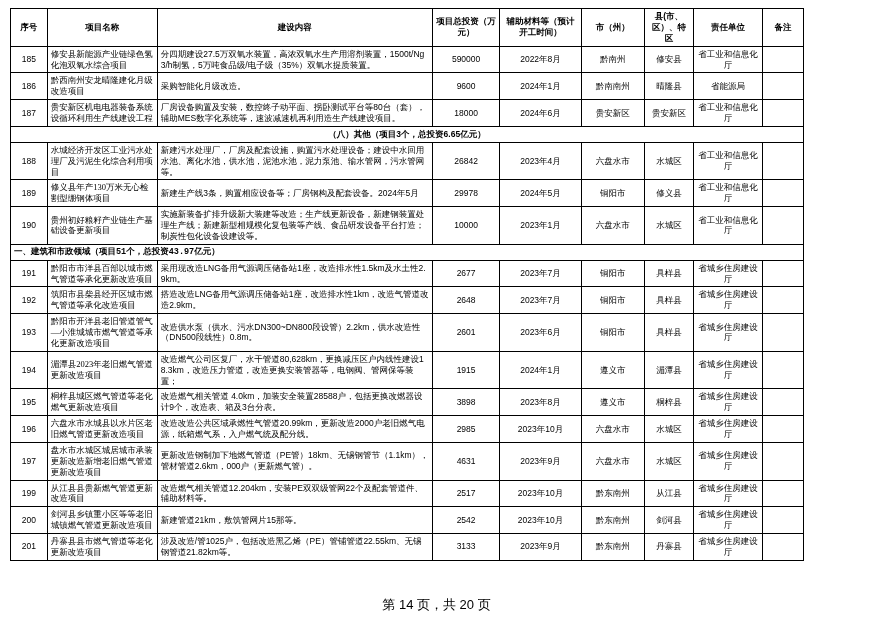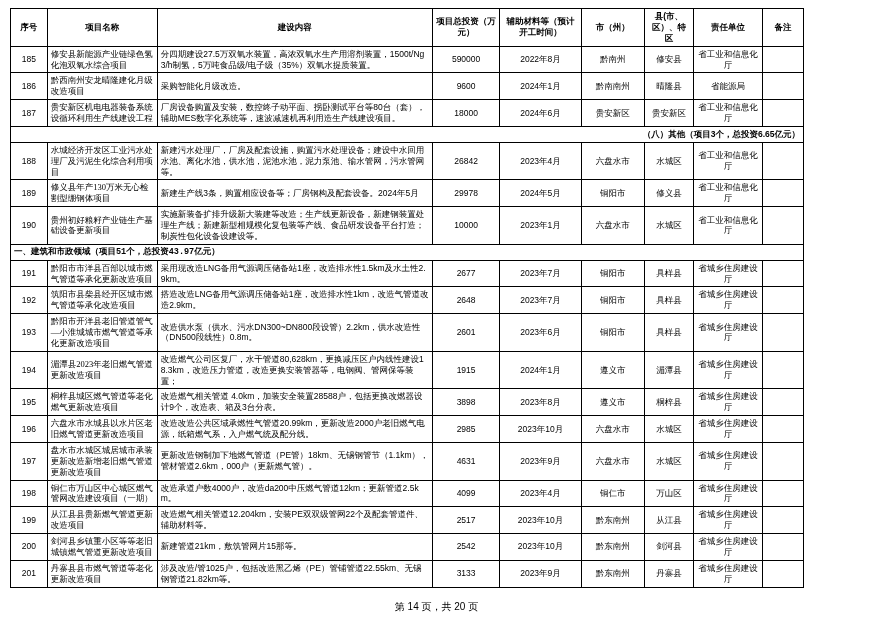--- a/index.html
+++ b/index.html
@@ -33,38 +33,38 @@
     text-align:center;
     font-weight:bold;
     font-size:11px;
     padding:6px 2px;
   }
   td.num{text-align:center;}
   td.name{text-align:left;font-family:Liberation Serif, serif;}
   td.content{text-align:left;}
   td.ctr{text-align:center;}
   td.sec{
-    text-align:right;
+    text-align:center;
     font-weight:bold;
     font-size:11px;
     padding:7px 6px;
   }
   td.sec2{
     text-align:left;
     font-weight:bold;
     font-size:11px;
     padding:9px 6px;
     font-family:Liberation Mono, monospace;
   }
   .footer{
     position:absolute;
     left:0;right:4px;
     bottom:6px;
     text-align:center;
-    font-size:10px;
+    font-size:13px;
   }
   col.c0{width:36px}
   col.c1{width:108px}
   col.c2{width:270px}
   col.c3{width:66px}
   col.c4{width:80px}
   col.c5{width:62px}
   col.c6{width:48px}
   col.c7{width:68px}
   col.c8{width:40px}
@@ -242,31 +242,20 @@
           <td class="name">盘水市水城区城居城市承装更新改造新增老旧燃气管道更新改造项目</td>
           <td class="content">更新改造钢制加下地燃气管道（PE管）18km、无锡钢管节（1.1km），管材管道2.6km，000户（更新燃气管）。</td>
           <td class="ctr">4631</td>
           <td class="ctr">2023年9月</td>
           <td class="ctr">六盘水市</td>
           <td class="ctr">水城区</td>
           <td class="ctr">省城乡住房建设厅</td>
           <td class="ctr"></td>
         </tr>
         <tr>
-          <td class="num">198</td>
-          <td class="name">铜仁市万山区中心城区燃气管网改造建设项目（一期）</td>
-          <td class="content">改造承道户数4000户，改造da200中压燃气管道12km；更新管道2.5km。</td>
-          <td class="ctr">4099</td>
-          <td class="ctr">2023年4月</td>
-          <td class="ctr">铜仁市</td>
-          <td class="ctr">万山区</td>
-          <td class="ctr">省城乡住房建设厅</td>
-          <td class="ctr"></td>
-        </tr>
-        <tr>
           <td class="num">199</td>
           <td class="name">从江县县贵新燃气管道更新改造项目</td>
           <td class="content">改造燃气相关管道12.204km，安装PE双双级管网22个及配套管道件、辅助材料等。</td>
           <td class="ctr">2517</td>
           <td class="ctr">2023年10月</td>
           <td class="ctr">黔东南州</td>
           <td class="ctr">从江县</td>
           <td class="ctr">省城乡住房建设厅</td>
           <td class="ctr"></td>
         </tr>

